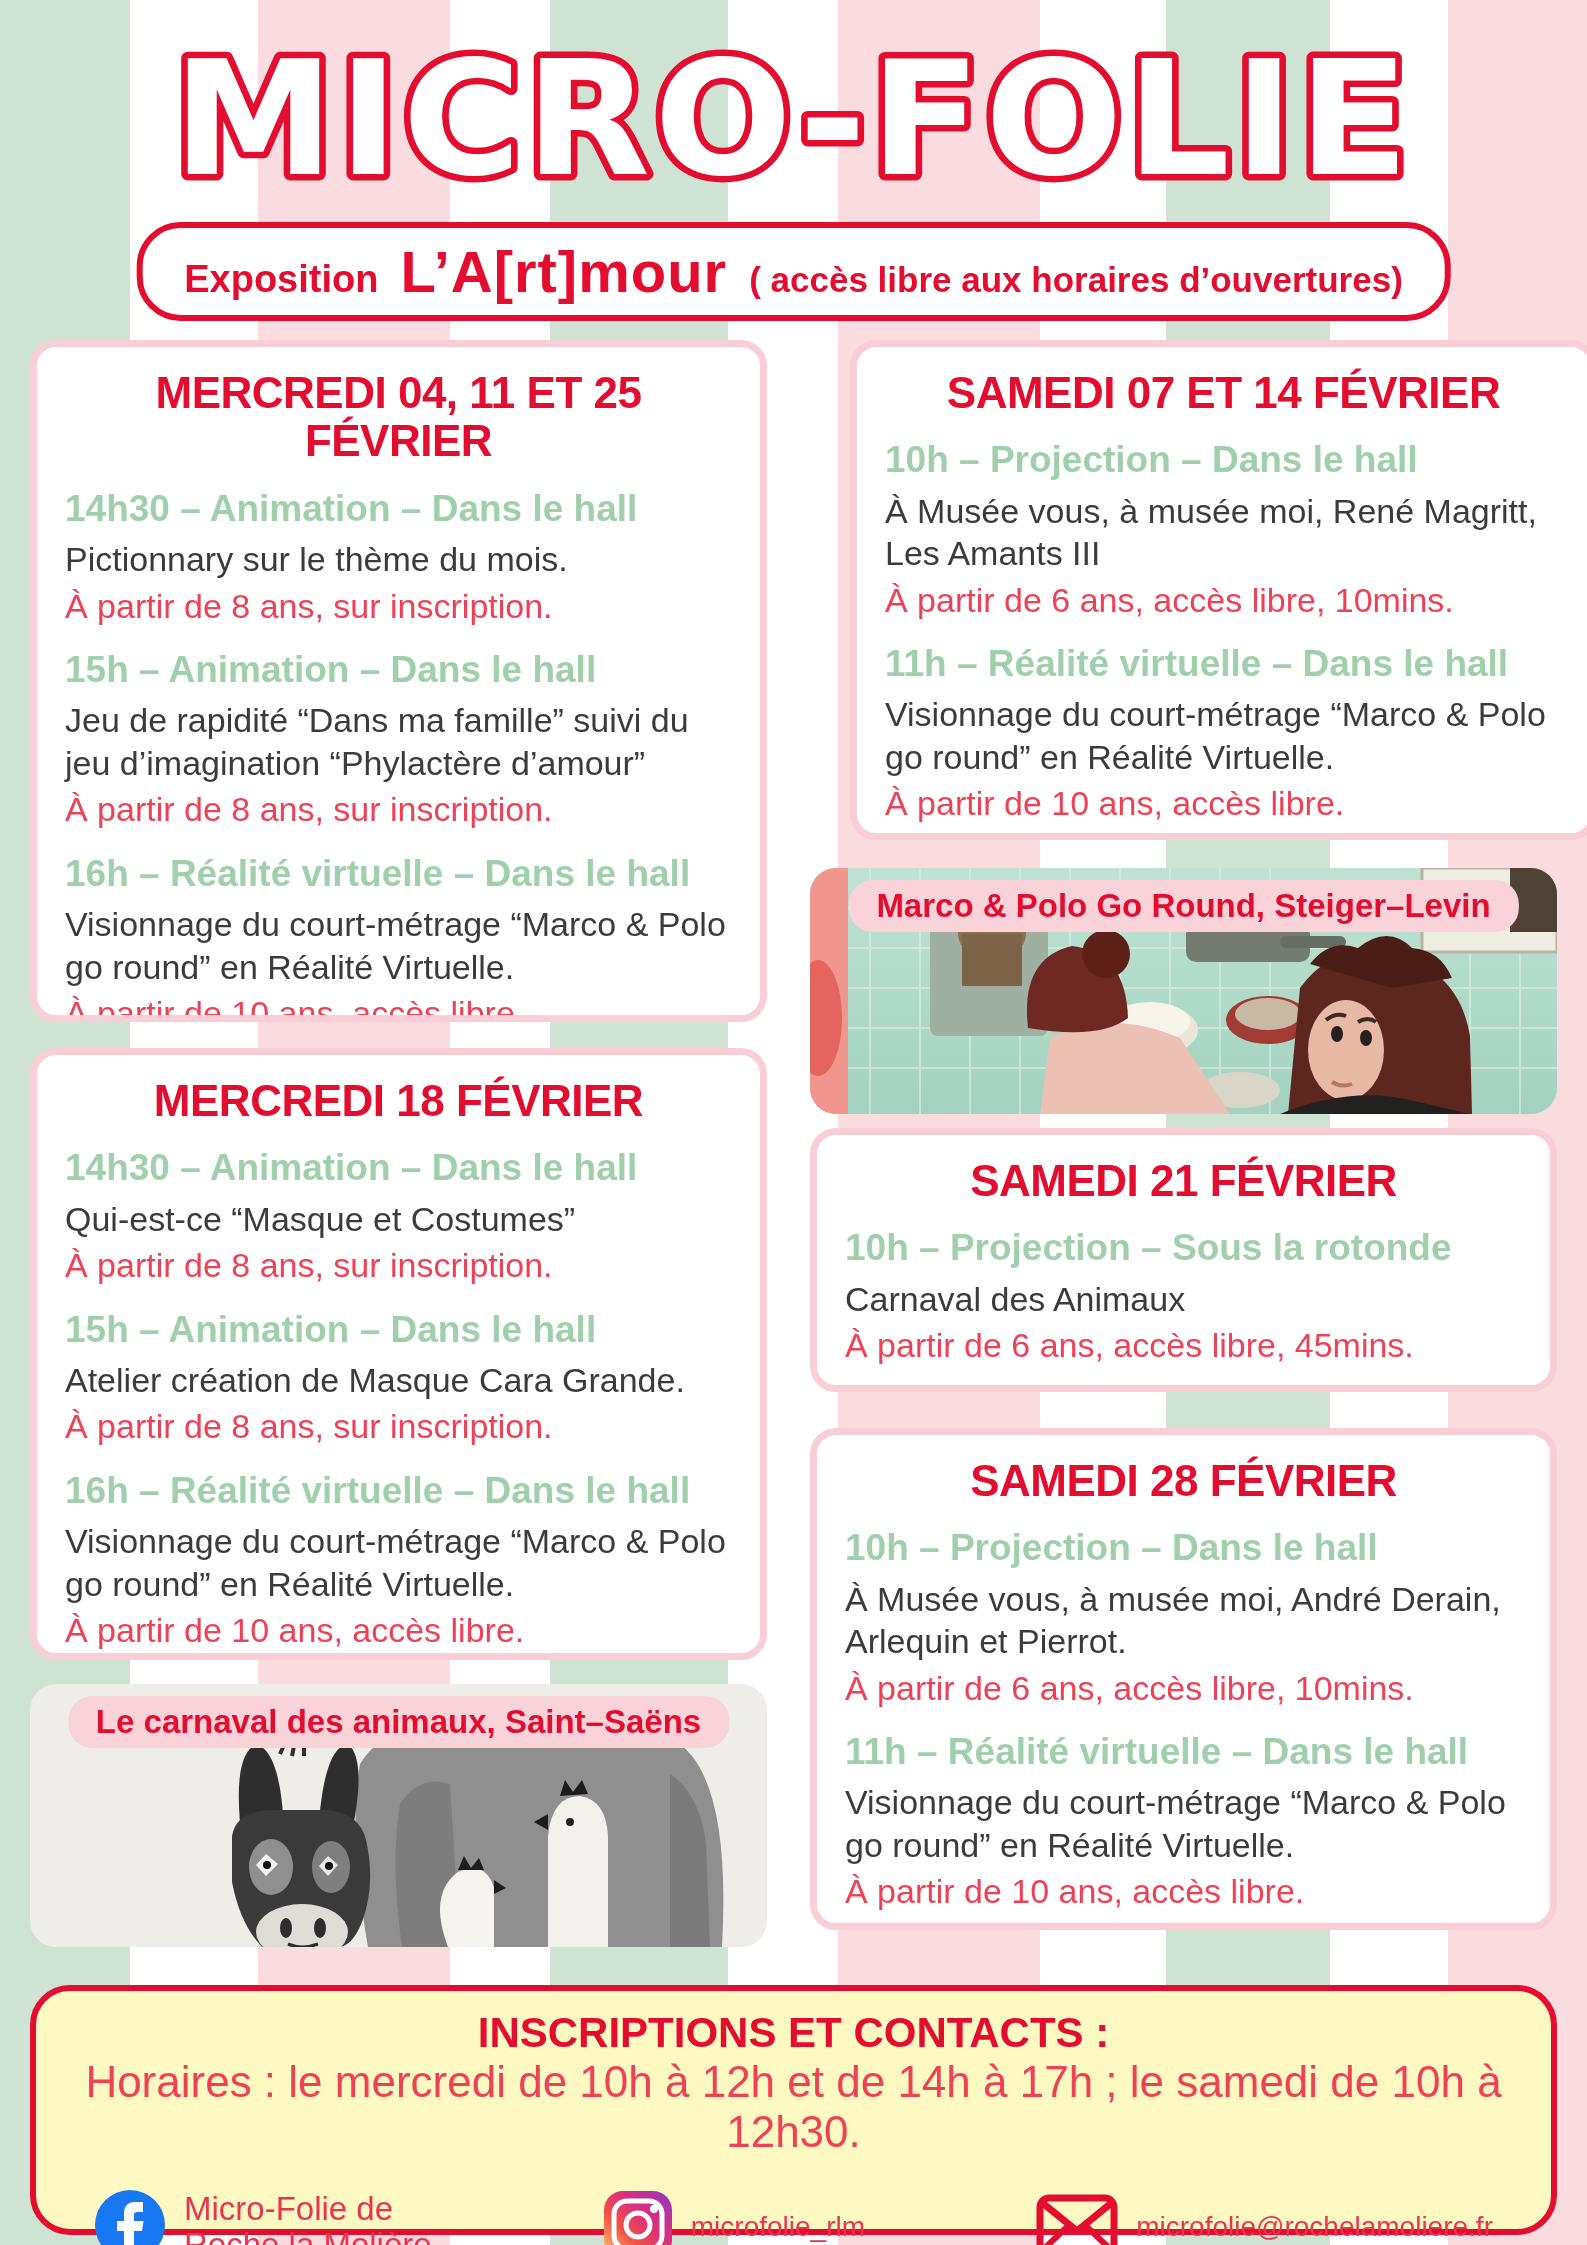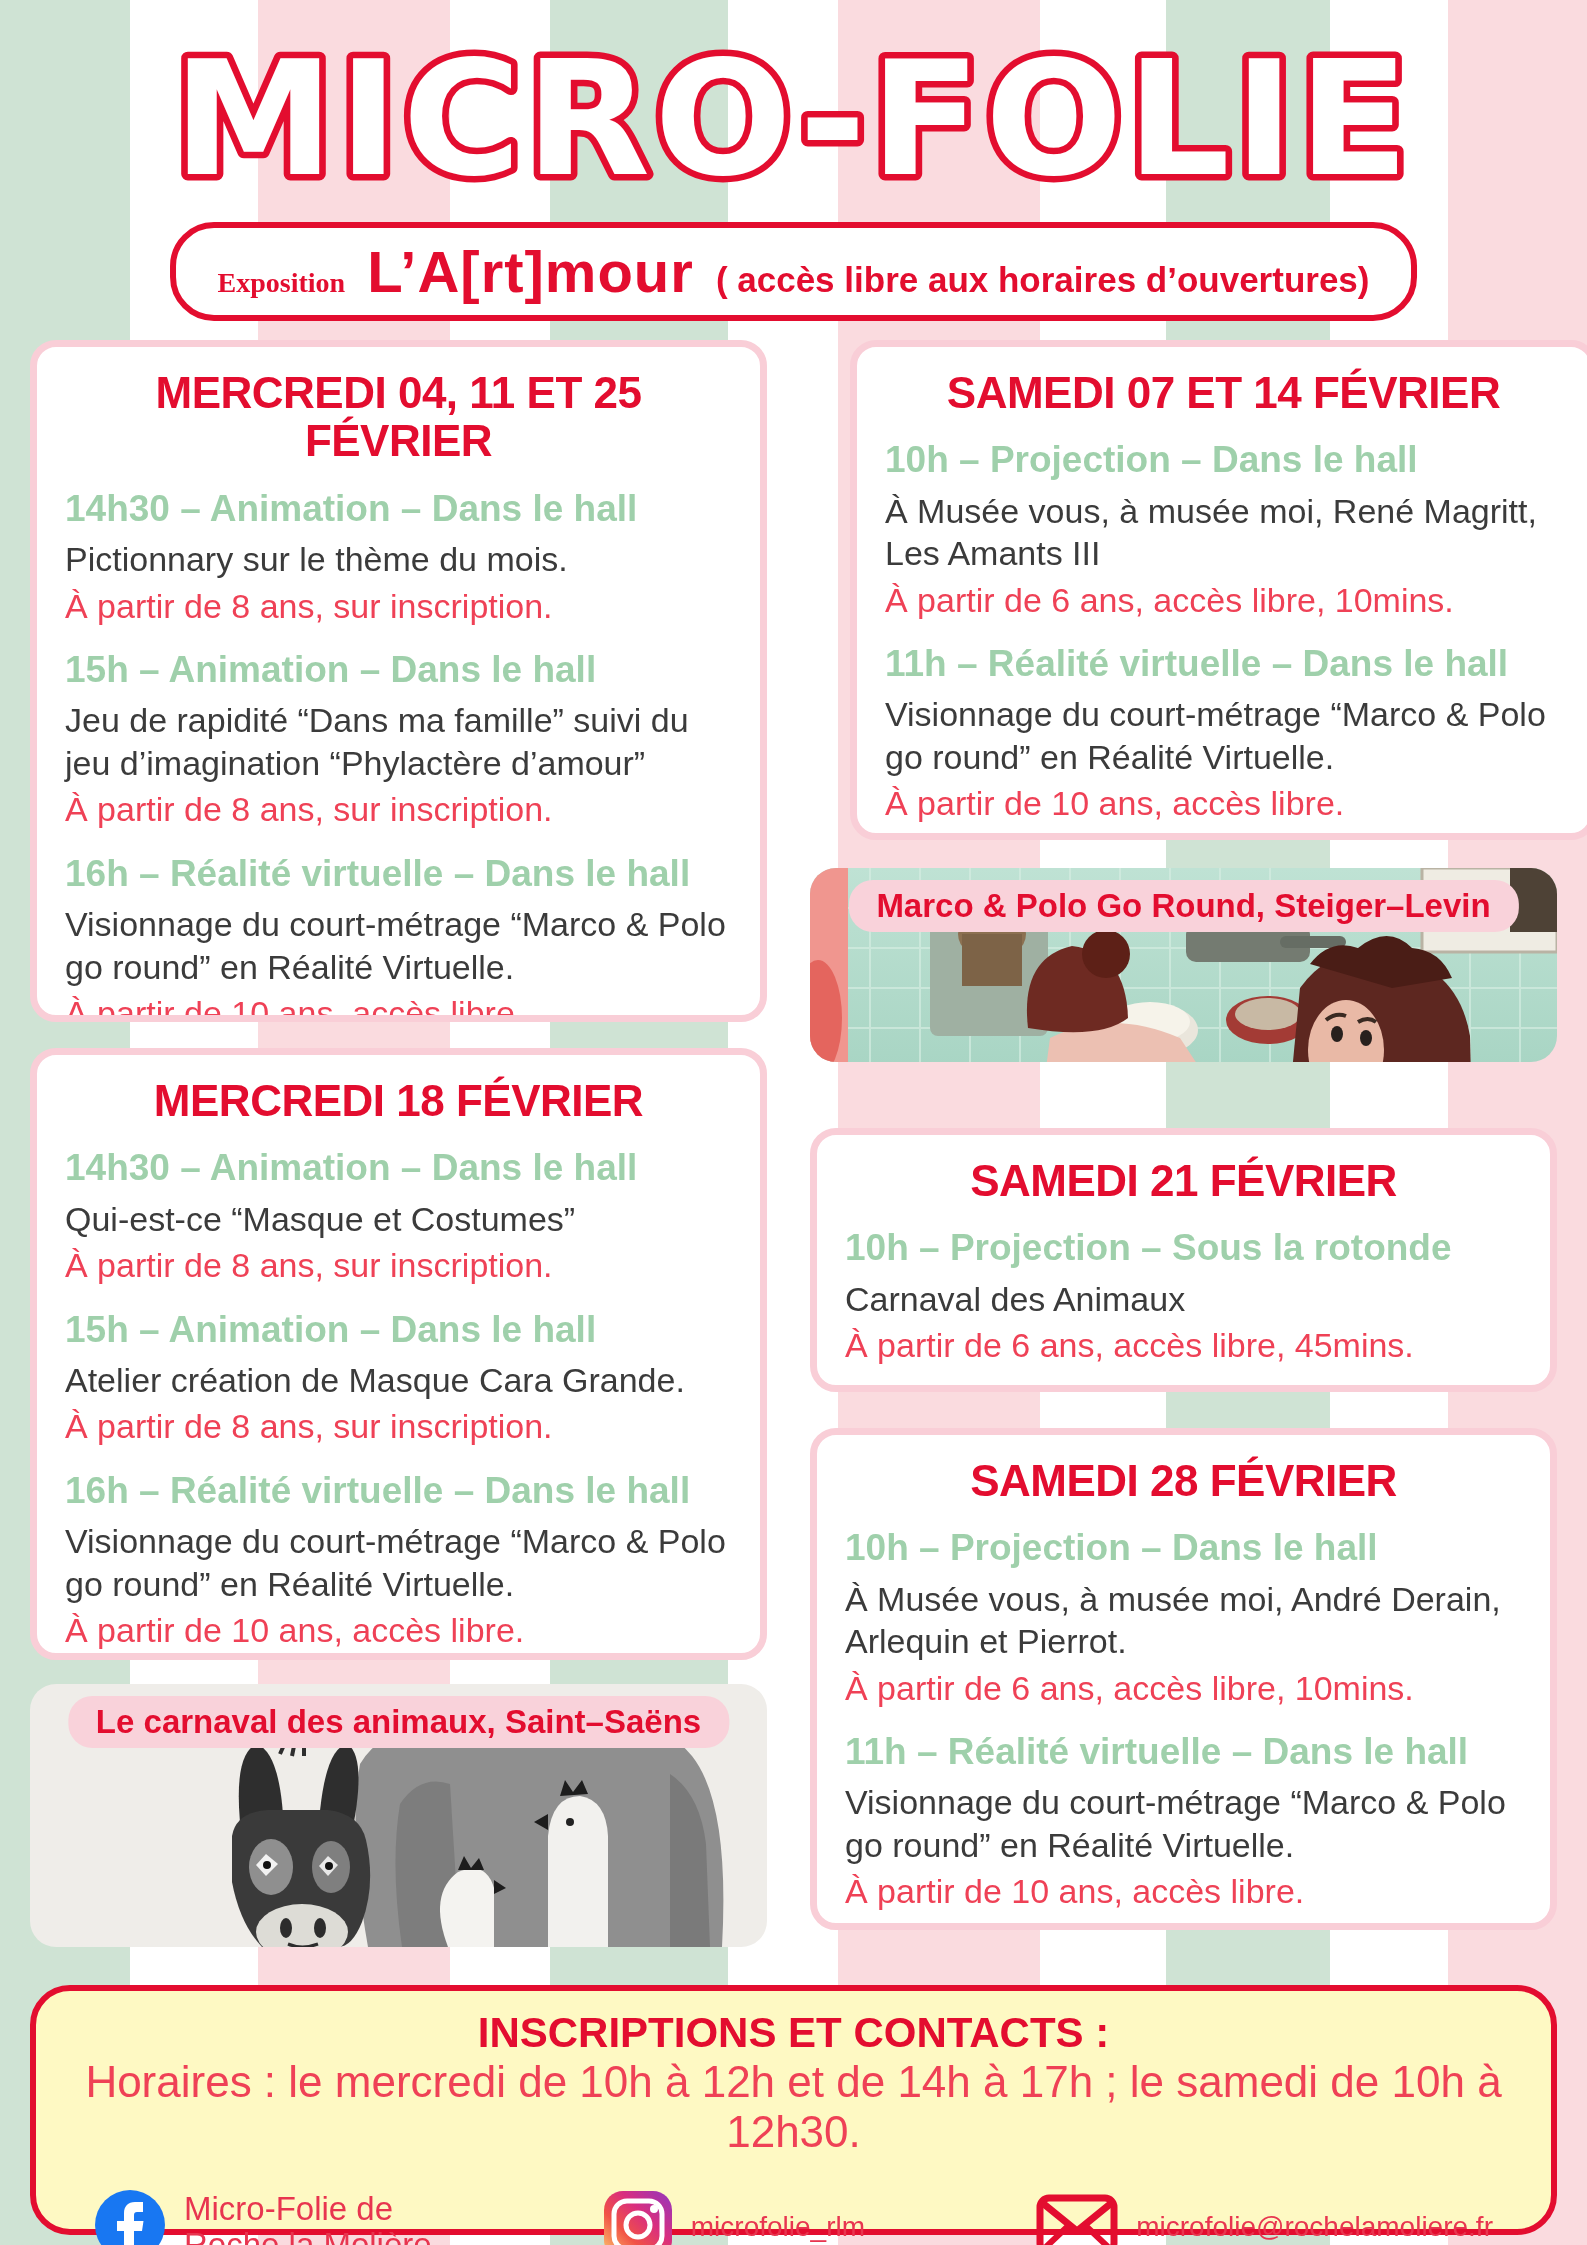--- a/index.html
+++ b/index.html
@@ -11,21 +11,21 @@
   .stripe.pink{background:#fadbdf;}
 
   
   .title-wrap{position:absolute;top:14px;left:0;width:1587px;text-align:center;}
 
   
   .subtitle{position:absolute;top:222px;left:50%;transform:translateX(-50%);
             background:#fff;border:6px solid #e30d2f;border-radius:44px;
             padding:10px 42px;display:flex;align-items:baseline;gap:22px;
             white-space:nowrap;color:#e30d2f;}
-  .subtitle .prefix{font-size:28px;font-weight:bold;font-family:Liberation Serif, serif;}
+  .subtitle .prefix{font-size:38px;font-weight:bold;}
   .subtitle .name{font-size:58px;font-weight:bold;letter-spacing:1px;}
   .subtitle .note{font-size:35px;font-weight:bold;}
 
   
   .card{position:absolute;background:#fff;border:7px solid #f9ced7;border-radius:26px;
         padding:14px 28px;box-sizing:border-box;overflow:hidden;}
   .card-title{color:#e30d2f;font-size:44px;font-weight:bold;text-align:center;
               letter-spacing:-0.5px;margin:8px 0 0 0;line-height:1.1;}
   .entry{margin-top:20px;}
   .when{color:#9fd0ab;font-size:37px;font-weight:bold;line-height:1.25;}
@@ -150,21 +150,21 @@
       <div class="desc">À Musée vous, à musée moi, René Magritt, Les Amants III</div>
       <div class="cond">À partir de 6 ans, accès libre, 10mins.</div>
     </div>
     <div class="entry">
       <div class="when">11h – Réalité virtuelle – Dans le hall</div>
       <div class="desc">Visionnage du court-métrage “Marco &amp; Polo go round” en Réalité Virtuelle.</div>
       <div class="cond">À partir de 10 ans, accès libre.</div>
     </div>
   </div>
 
-  <div class="image-card" style="left:810px;top:868px;width:747px;height:194px;">
+  <div class="image-card" style="left:810px;top:868px;width:747px;height:246px;">
     <svg width="747" height="246" viewBox="0 0 747 246">
       <defs>
         <linearGradient id="tile" x1="0" y1="0" x2="0" y2="1">
           <stop offset="0" stop-color="#bfe2d4"></stop>
             <stop offset="1" stop-color="#a3d2c0"></stop>
         </linearGradient>
       </defs>
       <rect width="747" height="246" fill="url(#tile)"></rect>
       <g stroke="#d4ede2" stroke-width="2" opacity="0.7">
         <path d="M0,40 H747 M0,80 H747 M0,120 H747 M0,160 H747 M0,200 H747"></path>

